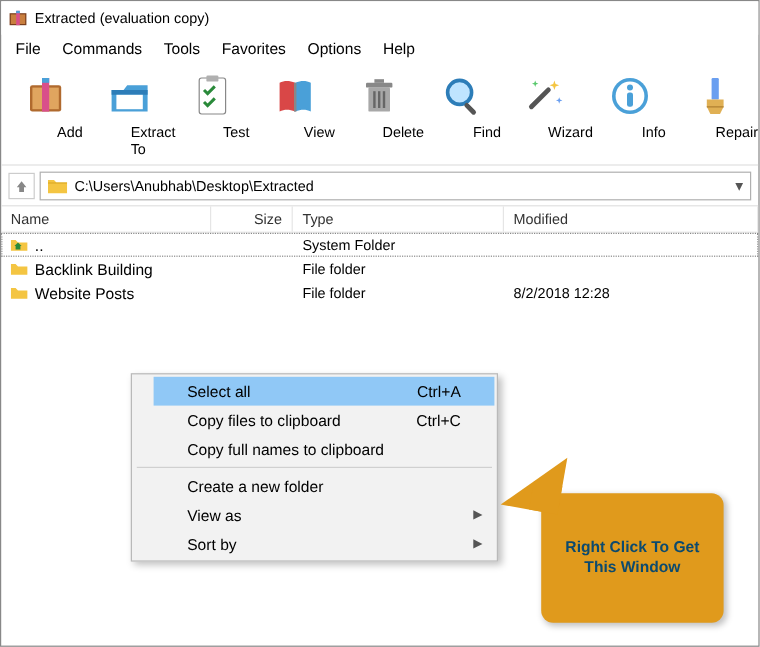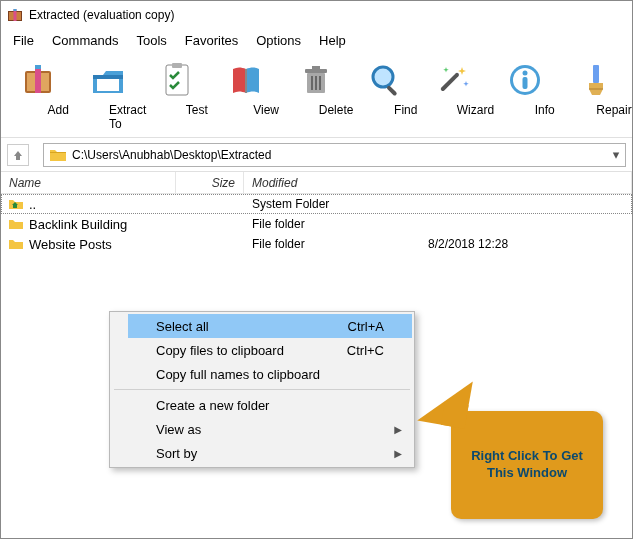--- a/index.html
+++ b/index.html
@@ -10,28 +10,28 @@
     .title-text { font-size: 12px; }
 
     .menubar { height: 22px; display: flex; align-items: center; padding: 0 4px; gap: 2px; }
     .menu-item { padding: 2px 8px; font-size: 13px; cursor: default; }
 
     .toolbar { display: flex; padding: 8px 6px 4px; gap: 6px; border-bottom: 1px solid #e0e0e0; }
     .tool-btn { display: flex; flex-direction: column; align-items: center; width: 64px; padding: 2px 0; cursor: default; }
     .tool-icon { width: 38px; height: 38px; margin-bottom: 4px; display: flex; align-items: center; justify-content: center; }
     .tool-label { font-size: 12px; margin-left: 40px; }
 
-    .addressbar { display: flex; align-items: center; height: 34px; padding: 4px 6px; gap: 14px; border-bottom: 1px solid #e0e0e0; }
+    .addressbar { display: flex; align-items: center; height: 34px; padding: 4px 6px; gap: 4px; border-bottom: 1px solid #e0e0e0; }
     .up-btn { width: 22px; height: 22px; border: 1px solid #ccc; display: flex; align-items: center; justify-content: center; cursor: default; }
     .addr-input-wrap { flex: 1; height: 24px; border: 1px solid #b0b0b0; display: flex; align-items: center; background: #fff; }
     .addr-folder-icon { width: 16px; height: 14px; margin: 0 6px; }
     .addr-text { flex: 1; font-size: 12px; padding-right: 4px; border: none; outline: none; }
     .addr-drop { width: 18px; text-align: center; color: #555; }
 
-    .list-header { display: flex; height: 22px; border-bottom: 1px solid #e5e5e5; font-style: italic; }
+    .list-header { display: flex; height: 22px; border-bottom: 1px solid #e5e5e5; }
     .col { padding: 2px 8px; font-size: 12px; color: #333; border-right: 1px solid #e5e5e5; display: flex; align-items: center; }
     .col-name { width: 175px; }
     .col-size { width: 68px; justify-content: flex-end; }
     .col-type { width: 176px; }
     .col-mod { flex: 1; }
 
     .list-body { }
     .row { display: flex; height: 20px; align-items: center; }
     .row.dotted { outline: 1px dotted #888; outline-offset: -1px; }
     .cell { padding: 0 8px; font-size: 12px; display: flex; align-items: center; gap: 6px; }
@@ -187,20 +187,21 @@
         </svg>
     </span>
     <input class="addr-text" value="C:\Users\Anubhab\Desktop\Extracted" style="">
     <span class="addr-drop">▾</span>
   </div>
 </div>
 
 <div class="list-header">
   <div class="col col-name">Name</div>
   <div class="col col-size">Size</div>
+  <div class="col col-type">Type</div>
   <div class="col col-mod">Modified</div>
 </div>
 
 <div class="list-body">
   <div class="row dotted">
     <div class="cell cell-name">
       <span class="folder-icon"><svg width="14" height="12" viewBox="0 0 14 12">
             <path d="M0 2h4l2 2h8v7H0z" fill="#f4c542"></path>
             <path d="M6 4l3 3H8v3H4V7H3z" fill="#2a8a3a"></path>
           </svg></span>

